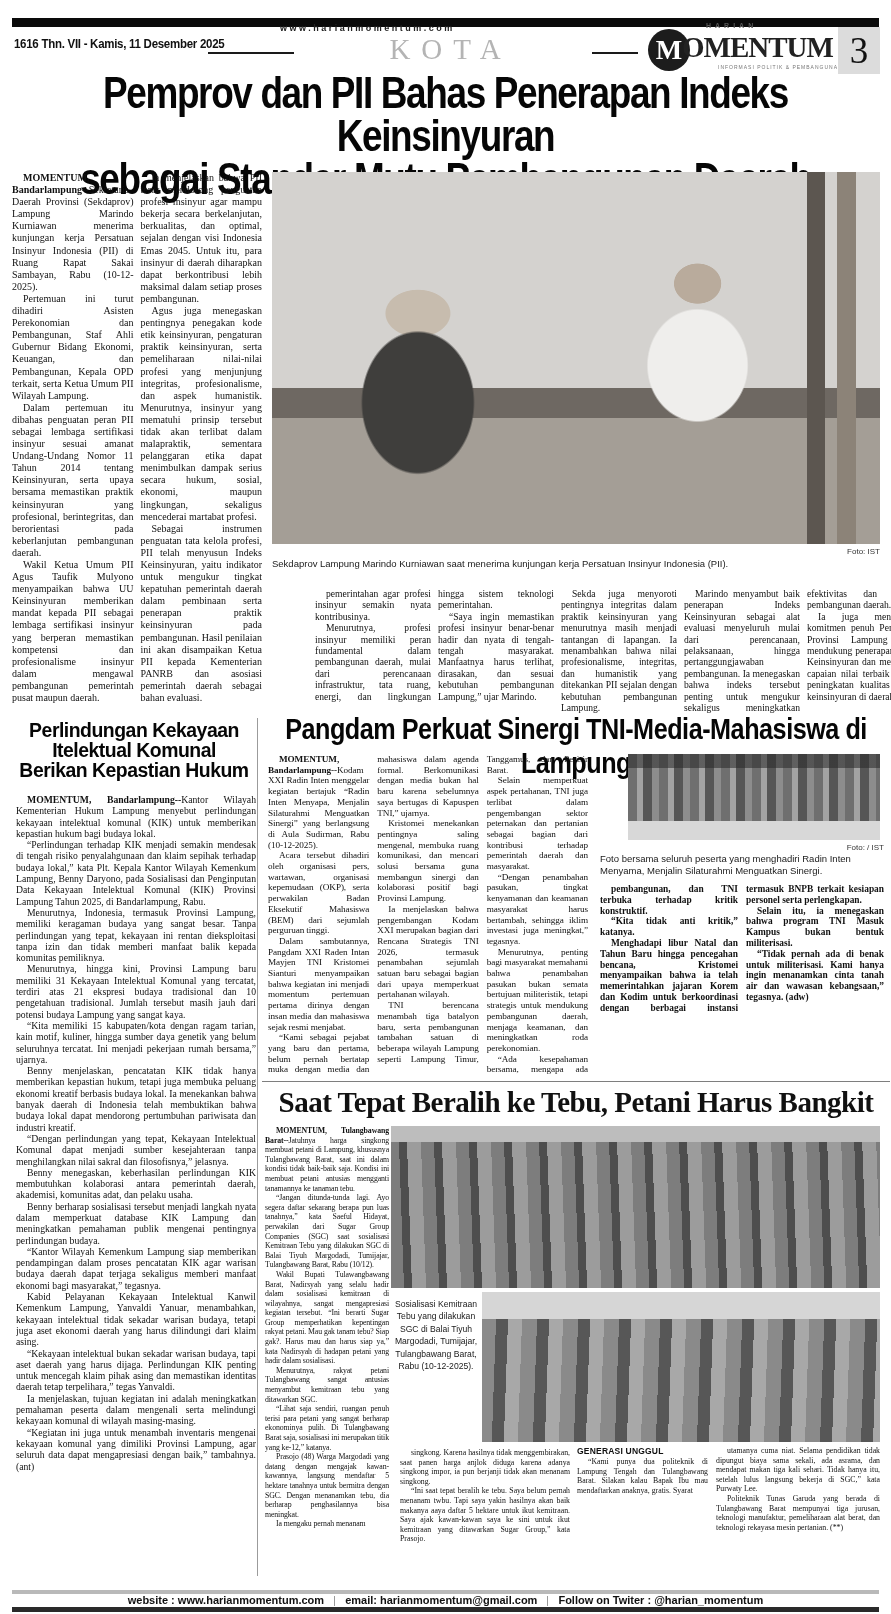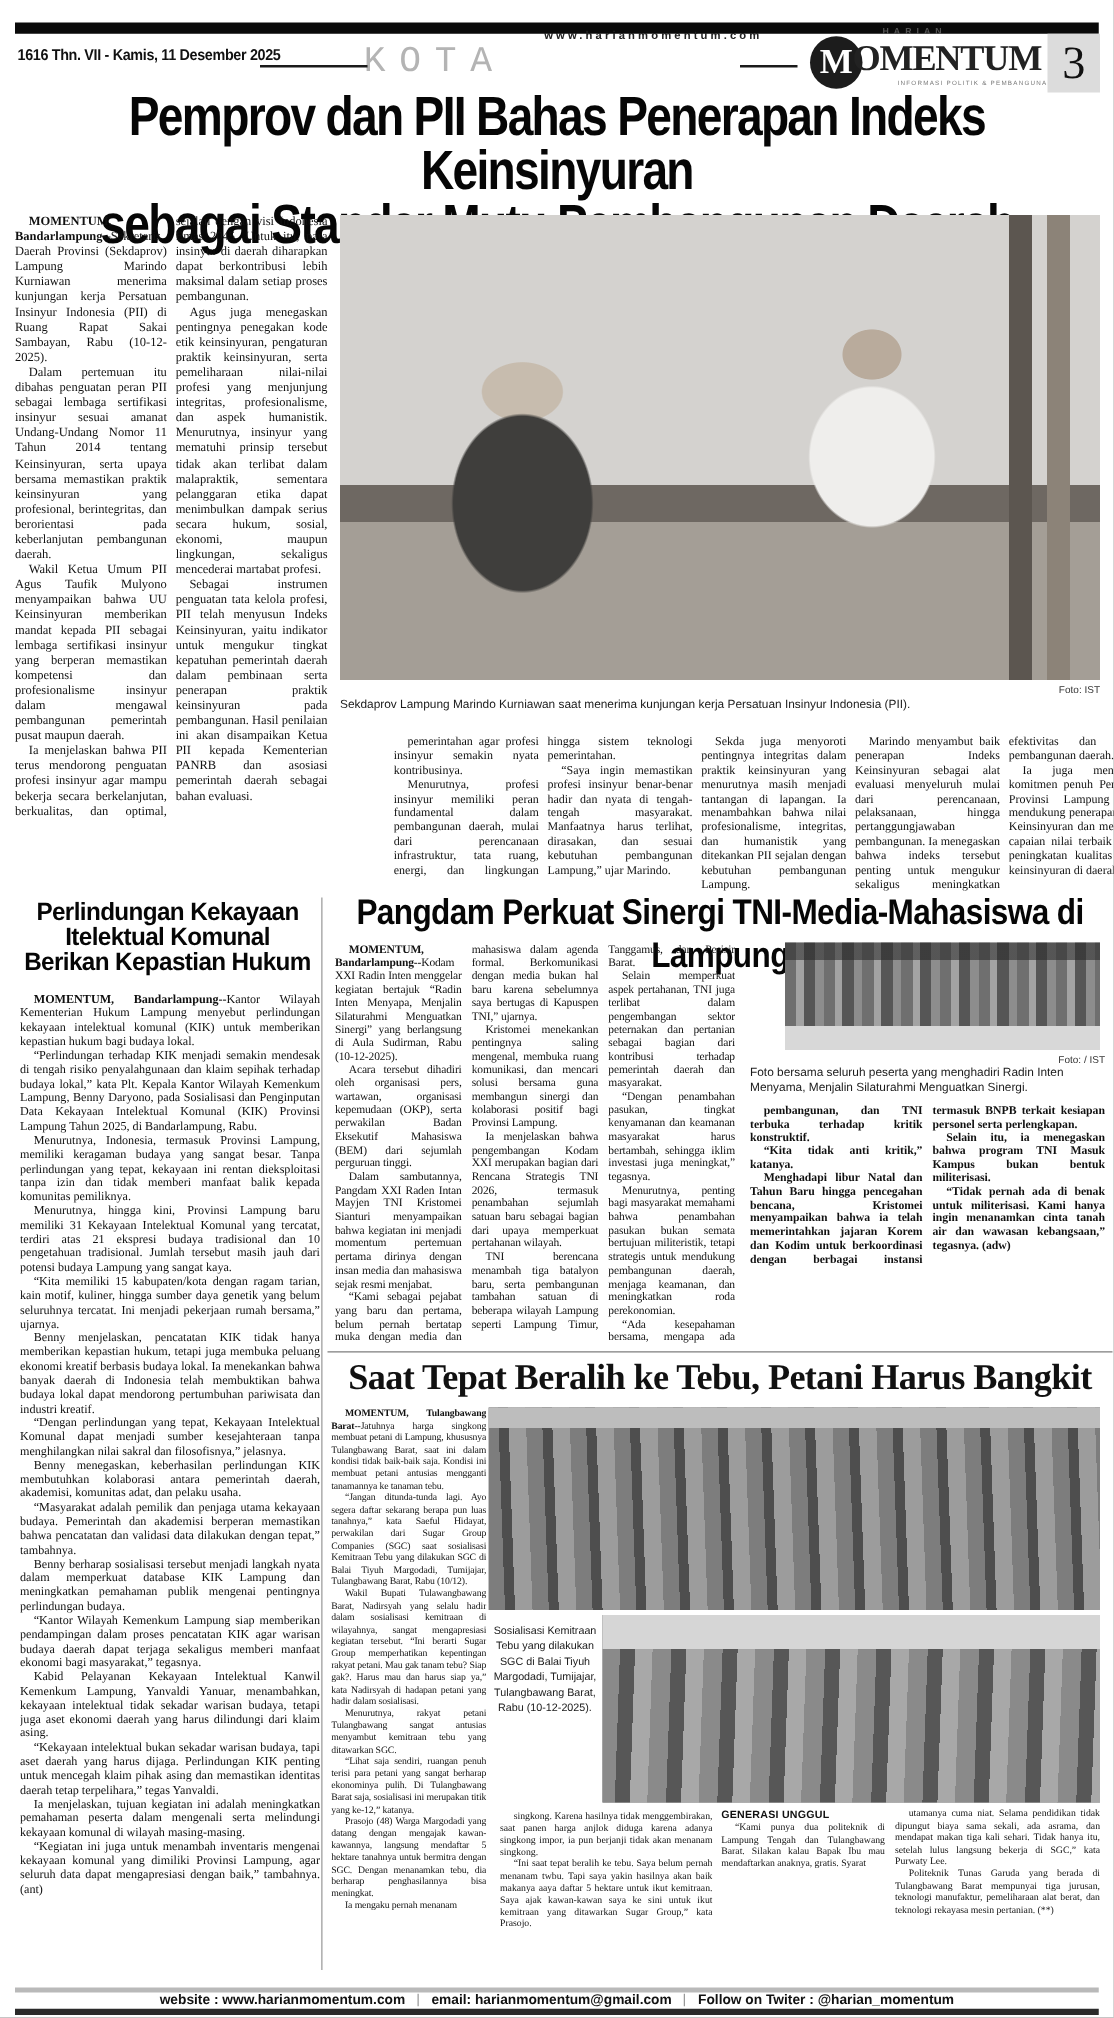--- a/index.html
+++ b/index.html
@@ -5,23 +5,23 @@
   * { margin:0; padding:0; box-sizing:border-box; }
   html,body { background:#9a9a9a; }
   .page { position:relative; width:891px; height:1614px; margin:0 auto; background:#fff;
           font-family:"Liberation Serif", serif; color:#111; overflow:hidden; }
   .abs { position:absolute; }
 
   
   .topbar { left:12px; top:18px; width:867px; height:9px; background:#0a0a0a; }
   .edition { left:14px; top:37px; font:bold 12.5px "Liberation Sans", sans-serif; letter-spacing:-0.3px;
              transform:scaleX(0.92); transform-origin:left center; white-space:nowrap; }
-  .website { left:280px; top:23px; width:330px; text-align:right;
+  .website { left:280px; top:23px; width:330px; text-align:left;
              font:bold 9px "Liberation Sans", sans-serif; letter-spacing:2.5px; color:#222; }
-  .kota { left:280px; top:33px; width:330px; text-align:left; font-family:Liberation Mono, monospace;
+  .kota { left:280px; top:33px; width:330px; text-align:center; font-family:Liberation Serif, serif;
           font-size:29px; color:#b4b4b4; letter-spacing:11px; text-indent:11px; }
   .hrule { height:2px; background:#1a1a1a; }
   .dash-l { left:208px; top:52px; width:86px; }
   .dash-r { left:592px; top:52px; width:46px; }
   .logo { left:648px; top:22px; width:185px; height:52px; }
   .logo .harian { position:absolute; left:58px; top:0; font:bold 7px "Liberation Sans", sans-serif;
                   letter-spacing:4px; color:#555; }
   .logo .mcircle { position:absolute; left:0; top:7px; width:42px; height:42px; border-radius:50%;
                    background:#1c1c1c; color:#fff; text-align:center;
                    font:bold 28px "Liberation Serif", serif; line-height:42px; }
@@ -128,20 +128,21 @@
     <div class="tagline">INFORMASI POLITIK &amp; PEMBANGUNAN</div>
   </div>
   <div class="abs pagenum">3</div>
 
   <div class="abs hl a1-hl">
       <div>Pemprov dan PII Bahas Penerapan Indeks Keinsinyuran</div>
       <div>sebagai Standar Mutu Pembangunan Daerah</div>
     </div>
   <div class="abs news a1-left">
       <p><strong>MOMENTUM, Bandarlampung--</strong><span>Sekretaris Daerah Provinsi (Sekdaprov) Lampung Marindo Kurniawan menerima kunjungan kerja Persatuan Insinyur Indonesia (PII) di Ruang Rapat Sakai Sambayan, Rabu (10-12-2025).</span></p>
+      <p>Pertemuan ini turut dihadiri Asisten Perekonomian dan Pembangunan, Staf Ahli Gubernur Bidang Ekonomi, Keuangan, dan Pembangunan, Kepala OPD terkait, serta Ketua Umum PII Wilayah Lampung.</p>
       <p>Dalam pertemuan itu dibahas penguatan peran PII sebagai lembaga sertifikasi insinyur sesuai amanat Undang-Undang Nomor 11 Tahun 2014 tentang Keinsinyuran, serta upaya bersama memastikan praktik keinsinyuran yang profesional, berintegritas, dan berorientasi pada keberlanjutan pembangunan daerah.</p>
       <p>Wakil Ketua Umum PII Agus Taufik Mulyono menyampaikan bahwa UU Keinsinyuran memberikan mandat kepada PII sebagai lembaga sertifikasi insinyur yang berperan memastikan kompetensi dan profesionalisme insinyur dalam mengawal pembangunan pemerintah pusat maupun daerah.</p>
       <p>Ia menjelaskan bahwa PII terus mendorong penguatan profesi insinyur agar mampu bekerja secara berkelanjutan, berkualitas, dan optimal, sejalan dengan visi Indonesia Emas 2045. Untuk itu, para insinyur di daerah diharapkan dapat berkontribusi lebih maksimal dalam setiap proses pembangunan.</p>
       <p>Agus juga menegaskan pentingnya penegakan kode etik keinsinyuran, pengaturan praktik keinsinyuran, serta pemeliharaan nilai-nilai profesi yang menjunjung integritas, profesionalisme, dan aspek humanistik. Menurutnya, insinyur yang mematuhi prinsip tersebut tidak akan terlibat dalam malapraktik, sementara pelanggaran etika dapat menimbulkan dampak serius secara hukum, sosial, ekonomi, maupun lingkungan, sekaligus mencederai martabat profesi.</p>
       <p>Sebagai instrumen penguatan tata kelola profesi, PII telah menyusun Indeks Keinsinyuran, yaitu indikator untuk mengukur tingkat kepatuhan pemerintah daerah dalam pembinaan serta penerapan praktik keinsinyuran pada pembangunan. Hasil penilaian ini akan disampaikan Ketua PII kepada Kementerian PANRB dan asosiasi pemerintah daerah sebagai bahan evaluasi.</p>
     </div>
   <div class="abs photo a1-photo"></div>
   <div class="abs credit a1-credit">Foto: IST</div>
   <div class="abs caption a1-caption">Sekdaprov Lampung Marindo Kurniawan saat menerima kunjungan kerja Persatuan Insinyur Indonesia (PII).</div>
   <div class="abs news a1-bottom">
@@ -162,21 +163,20 @@
     </div>
   <div class="abs news a2-body">
       <p><strong>MOMENTUM, Bandarlampung--</strong><span>Kantor Wilayah Kementerian Hukum Lampung menyebut perlindungan kekayaan intelektual komunal (KIK) untuk memberikan kepastian hukum bagi budaya lokal.</span></p>
       <p>“Perlindungan terhadap KIK menjadi semakin mendesak di tengah risiko penyalahgunaan dan klaim sepihak terhadap budaya lokal,” kata Plt. Kepala Kantor Wilayah Kemenkum Lampung, Benny Daryono, pada Sosialisasi dan Penginputan Data Kekayaan Intelektual Komunal (KIK) Provinsi Lampung Tahun 2025, di Bandarlampung, Rabu.</p>
       <p>Menurutnya, Indonesia, termasuk Provinsi Lampung, memiliki keragaman budaya yang sangat besar. Tanpa perlindungan yang tepat, kekayaan ini rentan dieksploitasi tanpa izin dan tidak memberi manfaat balik kepada komunitas pemiliknya.</p>
       <p>Menurutnya, hingga kini, Provinsi Lampung baru memiliki 31 Kekayaan Intelektual Komunal yang tercatat, terdiri atas 21 ekspresi budaya tradisional dan 10 pengetahuan tradisional. Jumlah tersebut masih jauh dari potensi budaya Lampung yang sangat kaya.</p>
       <p>“Kita memiliki 15 kabupaten/kota dengan ragam tarian, kain motif, kuliner, hingga sumber daya genetik yang belum seluruhnya tercatat. Ini menjadi pekerjaan rumah bersama,” ujarnya.</p>
       <p>Benny menjelaskan, pencatatan KIK tidak hanya memberikan kepastian hukum, tetapi juga membuka peluang ekonomi kreatif berbasis budaya lokal. Ia menekankan bahwa banyak daerah di Indonesia telah membuktikan bahwa budaya lokal dapat mendorong pertumbuhan pariwisata dan industri kreatif.</p>
       <p>“Dengan perlindungan yang tepat, Kekayaan Intelektual Komunal dapat menjadi sumber kesejahteraan tanpa menghilangkan nilai sakral dan filosofisnya,” jelasnya.</p>
       <p>Benny menegaskan, keberhasilan perlindungan KIK membutuhkan kolaborasi antara pemerintah daerah, akademisi, komunitas adat, dan pelaku usaha.</p>
-      <p>“Masyarakat adalah pemilik dan penjaga utama kekayaan budaya. Pemerintah dan akademisi berperan memastikan bahwa pencatatan dan validasi data dilakukan dengan tepat,” tambahnya.</p>
       <p>Benny berharap sosialisasi tersebut menjadi langkah nyata dalam memperkuat database KIK Lampung dan meningkatkan pemahaman publik mengenai pentingnya perlindungan budaya.</p>
       <p>“Kantor Wilayah Kemenkum Lampung siap memberikan pendampingan dalam proses pencatatan KIK agar warisan budaya daerah dapat terjaga sekaligus memberi manfaat ekonomi bagi masyarakat,” tegasnya.</p>
       <p>Kabid Pelayanan Kekayaan Intelektual Kanwil Kemenkum Lampung, Yanvaldi Yanuar, menambahkan, kekayaan intelektual tidak sekadar warisan budaya, tetapi juga aset ekonomi daerah yang harus dilindungi dari klaim asing.</p>
       <p>“Kekayaan intelektual bukan sekadar warisan budaya, tapi aset daerah yang harus dijaga. Perlindungan KIK penting untuk mencegah klaim pihak asing dan memastikan identitas daerah tetap terpelihara,” tegas Yanvaldi.</p>
       <p>Ia menjelaskan, tujuan kegiatan ini adalah meningkatkan pemahaman peserta dalam mengenali serta melindungi kekayaan komunal di wilayah masing-masing.</p>
       <p>“Kegiatan ini juga untuk menambah inventaris mengenai kekayaan komunal yang dimiliki Provinsi Lampung, agar seluruh data dapat mengapresiasi dengan baik,” tambahnya. (ant)</p>
     </div>
 
   <div class="abs hl a3-hl">Pangdam Perkuat Sinergi TNI-Media-Mahasiswa di Lampung</div>
   <div class="abs news a3-left">

